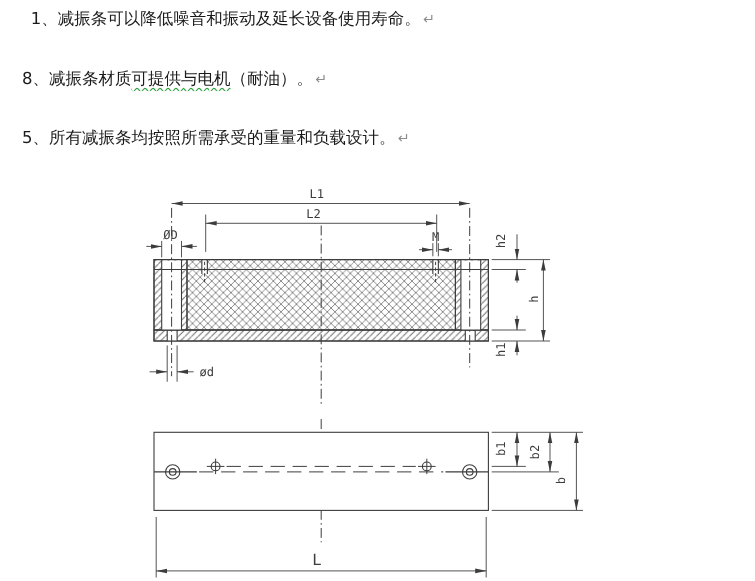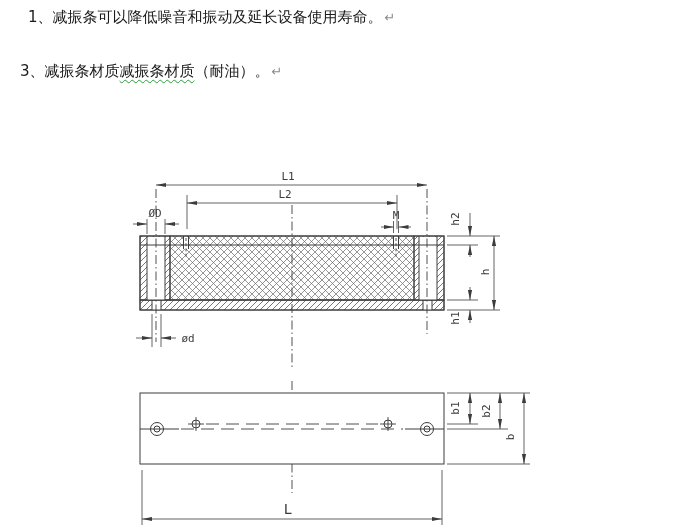--- a/index.html
+++ b/index.html
@@ -26,23 +26,24 @@
   .dimtxt.big{font-size:14px;}
 </style>
 </head>
 <body>
 
 <div class="sheet">
 
   <div class="note-line n1 first"><span>1、减振条可以降低噪音和振动及延长设备使用寿命。</span><span class="pmark">↵</span></div>
 
 
-  <div class="note-line n3"><span>3、减振条材质</span><span class="wavy">减振条材质</span><span>（耐油）。</span><span class="pmark">↵</span></div>
+  <div class="note-line n3"><span>8、减振条材质</span><span class="wavy">可提供与电机</span><span>（耐油）。</span><span class="pmark">↵</span></div>
 
 
+  <div class="note-line n5"><span>5、所有减振条均按照所需承受的重量和负载设计。</span><span class="pmark">↵</span></div>
 
   <svg class="drawing" width="686" height="528" viewBox="0 0 686 528">
     <defs>
       <pattern id="xh" width="7" height="7" patternUnits="userSpaceOnUse">
         <path d="M0 0 L7 7 M7 0 L0 7" stroke="#6a6a6a" stroke-width="0.7" fill="none"></path>
       </pattern>
       <pattern id="dh" width="6" height="6" patternUnits="userSpaceOnUse">
         <path d="M-1 7 L7 -1" stroke="#6a6a6a" stroke-width="0.9" fill="none"></path>
       </pattern>
       <marker id="ae" markerWidth="10" markerHeight="6" refX="10" refY="3" orient="auto" markerUnits="userSpaceOnUse">

